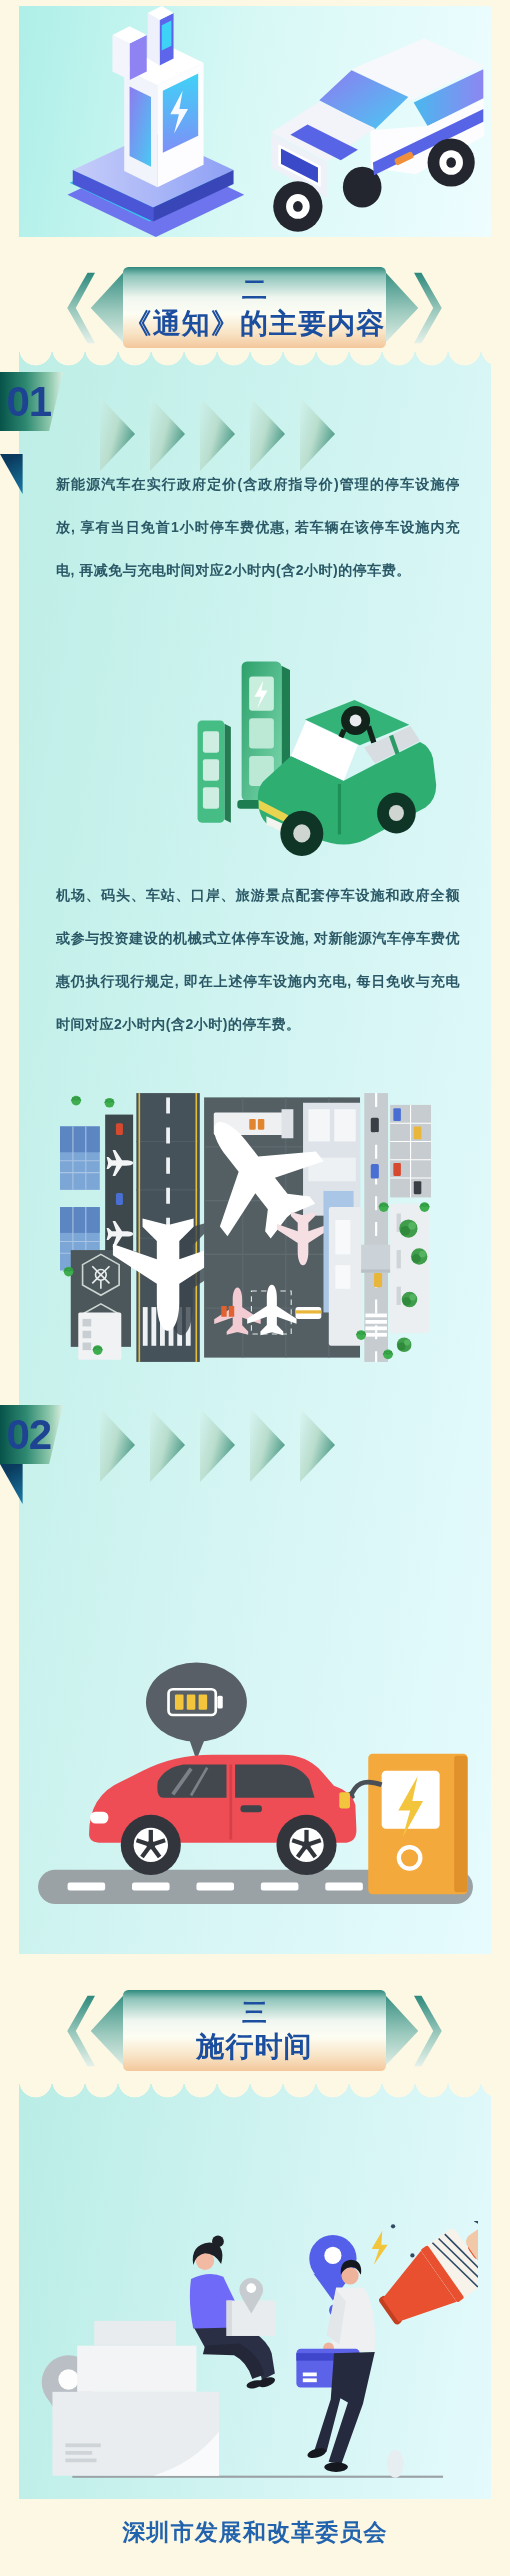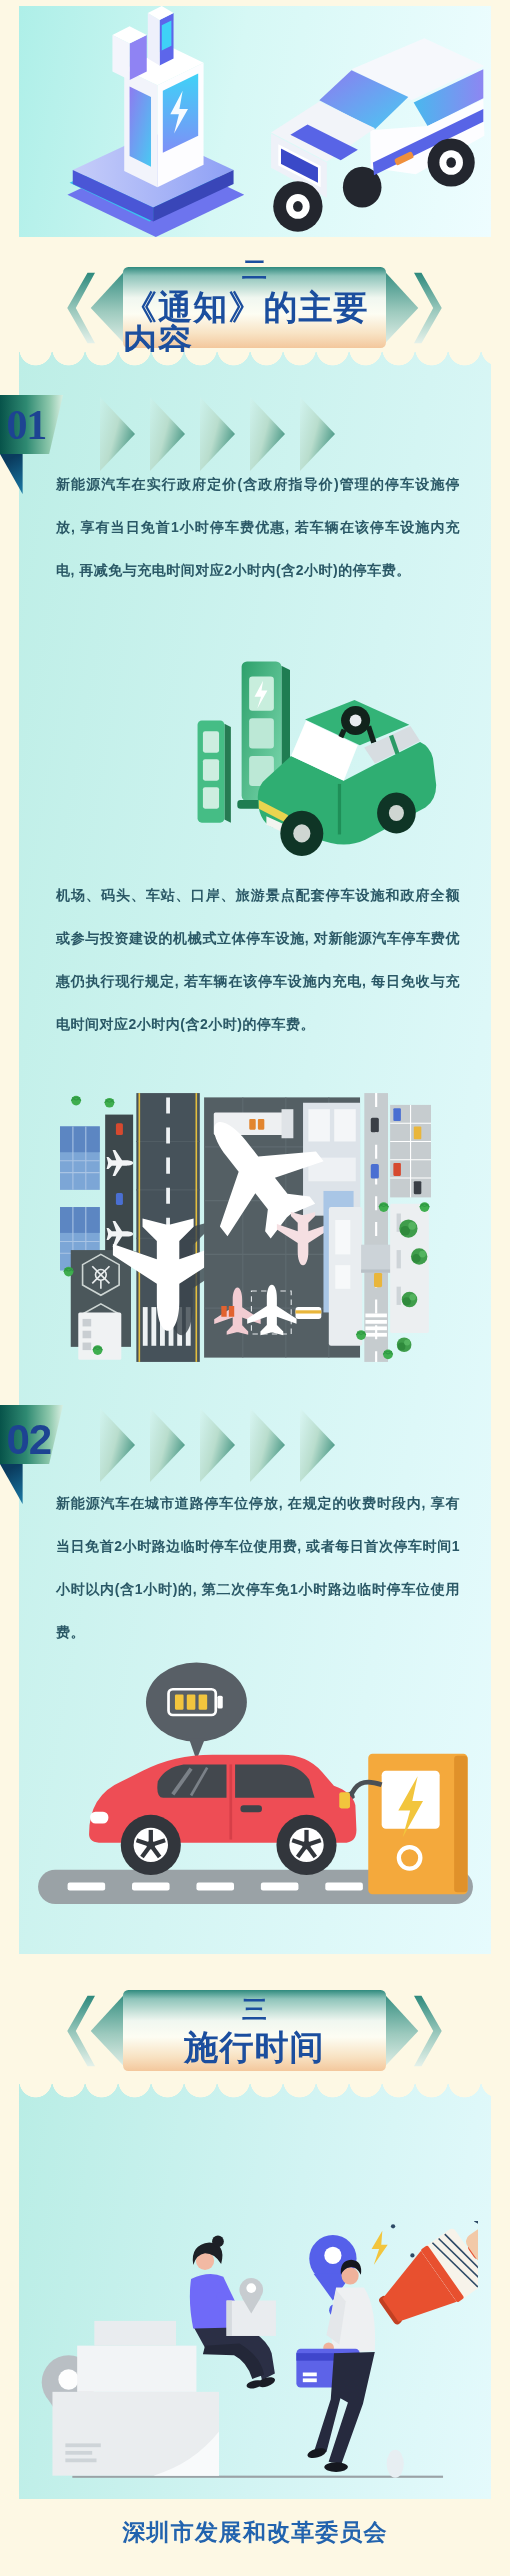--- a/index.html
+++ b/index.html
@@ -12,30 +12,30 @@
   .scallop-edge{position:absolute;top:0;left:0;right:0;height:21.5px;
     background-image:radial-gradient(circle at 16.6px -3.2px,#fdf8e4 16px,rgba(253,248,228,0) 16.6px);
     background-size:33px 21.5px;background-repeat:repeat-x;}
   .banner{position:absolute;left:63px;width:383px;height:81px;}
   .banner-1{top:267px;}
   .banner-2{top:1990px;}
   .banner-rect{position:absolute;left:60px;right:60px;top:0;bottom:0;border-radius:5.4px;
     background:linear-gradient(180deg,#2f8a7e 0%,#8ec4ba 11%,#f0f7f0 38%,#fdfdf3 58%,#f8e3c4 82%,#f3c79c 100%);
     display:flex;flex-direction:column;align-items:center;justify-content:center;}
   .banner-kicker{font-size:25px;font-weight:800;color:#1b4e9e;line-height:1;}
-  .banner-title{font-size:34px;font-weight:800;color:#1b4e9e;line-height:1;margin-top:7.5px;letter-spacing:1.1px;}
+  .banner-title{font-size:28px;font-weight:800;color:#1b4e9e;line-height:1;margin-top:7.5px;letter-spacing:1.1px;}
   .banner-arrow{position:absolute;top:0;width:64px;height:81px;}
   .banner-arrow.left{left:0;}
   .banner-arrow.right{right:0;transform:scaleX(-1);}
   .num-ribbon{position:absolute;left:0;width:63px;height:59px;
     background:linear-gradient(90deg,#07534a 0%,#2f8a72 42%,#8cc7ab 78%,#d9efe2 100%);
     clip-path:polygon(0 0,100% 0,78% 100%,0 100%);
     display:flex;align-items:center;}
   .num-ribbon span{font-size:42px;font-weight:800;color:#1d4392;padding-left:6.4px;letter-spacing:-1.1px;}
-  .ribbon-01{top:395px;font-family:Liberation Serif, serif;} .ribbon-02{top:1405px;align-items:flex-end;}
+  .ribbon-01{top:372px;} .ribbon-02{top:1405px;}
   .ribbon-fold{position:absolute;left:0;width:22.6px;height:40px;
     background:linear-gradient(150deg,#0a3b5e 20%,#1a7aa6 100%);
     clip-path:polygon(0 0,100% 0,100% 100%);}
   .fold-01{top:454px;} .fold-02{top:1464px;}
   .chevrons{position:absolute;left:100px;display:flex;gap:15px;}
   .chev-01{top:397px;} .chev-02{top:1408px;}
   .chev{width:35px;height:74px;
     background:linear-gradient(105deg,rgba(230,248,242,0.18) 0%,#b9ddcd 45%,#1f7f6c 100%);
     clip-path:polygon(0 0,100% 50%,0 100%);}
   .body-text{position:absolute;left:56px;width:404px;font-size:14px;line-height:43px;
@@ -193,21 +193,21 @@
       <polygon points="152,268 206,296 206,312 152,284" fill="#e9d44f"></polygon>
       <polygon points="166,298 210,318 210,334 166,314" fill="#f2f4f0"></polygon>
       <path d="M302,238 L302,332" stroke="#1f8f58" stroke-width="6"></path>
       <ellipse cx="232" cy="330" rx="40" ry="42" fill="#0f3526"></ellipse>
       <ellipse cx="232" cy="330" rx="16" ry="17" fill="#cfd6d2"></ellipse>
       <ellipse cx="408" cy="292" rx="36" ry="38" fill="#0f3526"></ellipse>
       <ellipse cx="408" cy="292" rx="14" ry="15" fill="#cfd6d2"></ellipse>
     </g>
   </svg>
 
-  <div class="body-text p2">机场、码头、车站、口岸、旅游景点配套停车设施和政府全额或参与投资建设的机械式立体停车设施, 对新能源汽车停车费优惠仍执行现行规定, 若车辆在该停车设施内充电, 每日免收与充电时间对应2小时内(含2小时)的停车费。</div>
+  <div class="body-text p2">机场、码头、车站、口岸、旅游景点配套停车设施和政府全额或参与投资建设的机械式立体停车设施, 对新能源汽车停车费优惠仍执行现行规定, 即在上述停车设施内充电, 每日免收与充电时间对应2小时内(含2小时)的停车费。</div>
 
   <svg class="illo" style="left:60px;top:1093px" viewBox="0 0 690 500" width="371" height="269">
     <defs>
       <g id="map_plane">
           <path d="M0,-58 C7,-58 11,-44 11,-30 L11,-12 L54,16 L54,27 L11,12 L11,30 L25,44 L25,52 L2,46 L-2,46 L-25,52 L-25,44 L-11,30 L-11,12 L-54,27 L-54,16 L-11,-12 L-11,-30 C-11,-44 -7,-58 0,-58 Z"></path>
         </g>
       <g id="map_heli">
           <circle r="10" fill="none" stroke="#e9edee" stroke-width="3"></circle>
           <line x1="-16" y1="-16" x2="16" y2="16" stroke="#e9edee" stroke-width="3"></line>
           <line x1="-16" y1="16" x2="16" y2="-16" stroke="#e9edee" stroke-width="3"></line>
@@ -355,21 +355,20 @@
     </div>
   <div class="ribbon-fold fold-02"></div>
   <div class="chevrons chev-02">
     <div class="chev"></div>
     <div class="chev"></div>
     <div class="chev"></div>
     <div class="chev"></div>
     <div class="chev"></div>
   </div>
 
-  <div class="body-text p3">新能源汽车在城市道路停车位停放, 在规定的收费时段内, 享有当日免首2小时路边临时停车位使用费, 或者每日首次停车时间1小时以内(含1小时)的, 第二次停车免1小时路边临时停车位使用费。</div>
 
   <svg class="illo" style="left:29.5px;top:1657px" viewBox="0 0 840 460" width="451" height="247">
     <g>
       <rect x="15" y="396" width="810" height="64" rx="32" fill="#9aa2a6"></rect>
       <rect x="70" y="420" width="70" height="15" rx="4" fill="#ffffff"></rect>
         <rect x="190" y="420" width="70" height="15" rx="4" fill="#ffffff"></rect>
         <rect x="310" y="420" width="70" height="15" rx="4" fill="#ffffff"></rect>
         <rect x="430" y="420" width="70" height="15" rx="4" fill="#ffffff"></rect>
         <rect x="550" y="420" width="70" height="15" rx="4" fill="#ffffff"></rect>
         <rect x="670" y="420" width="70" height="15" rx="4" fill="#ffffff"></rect>

